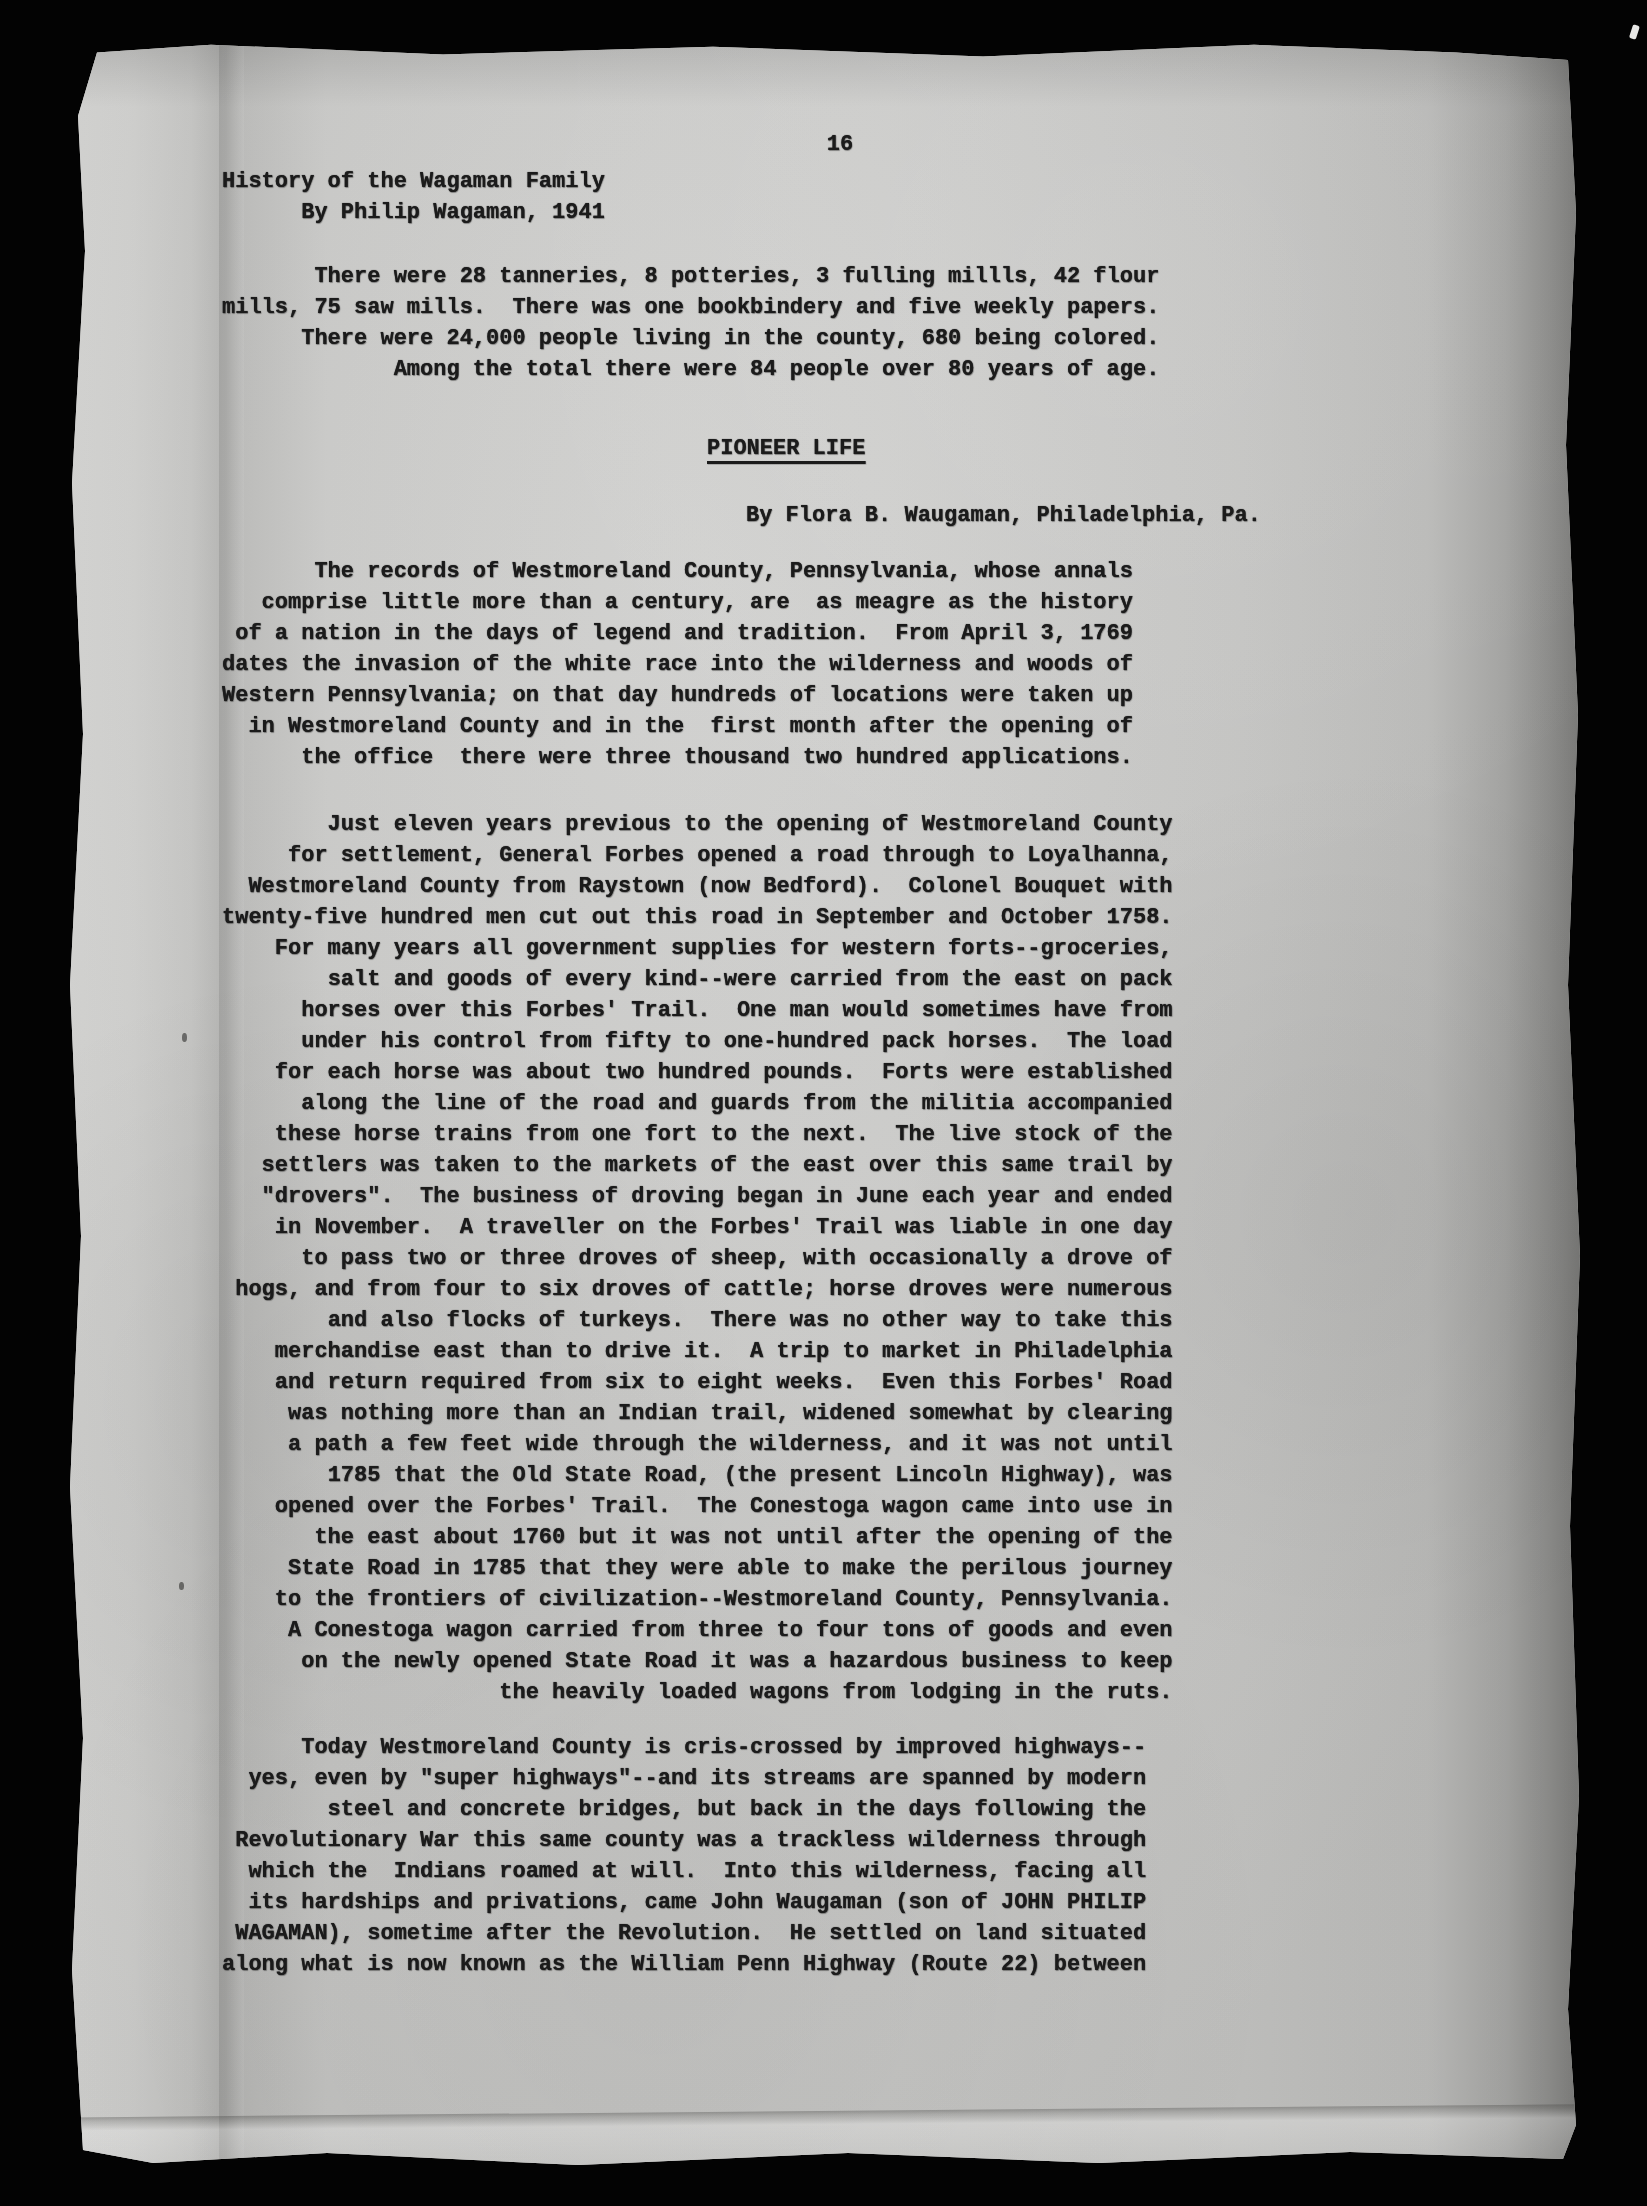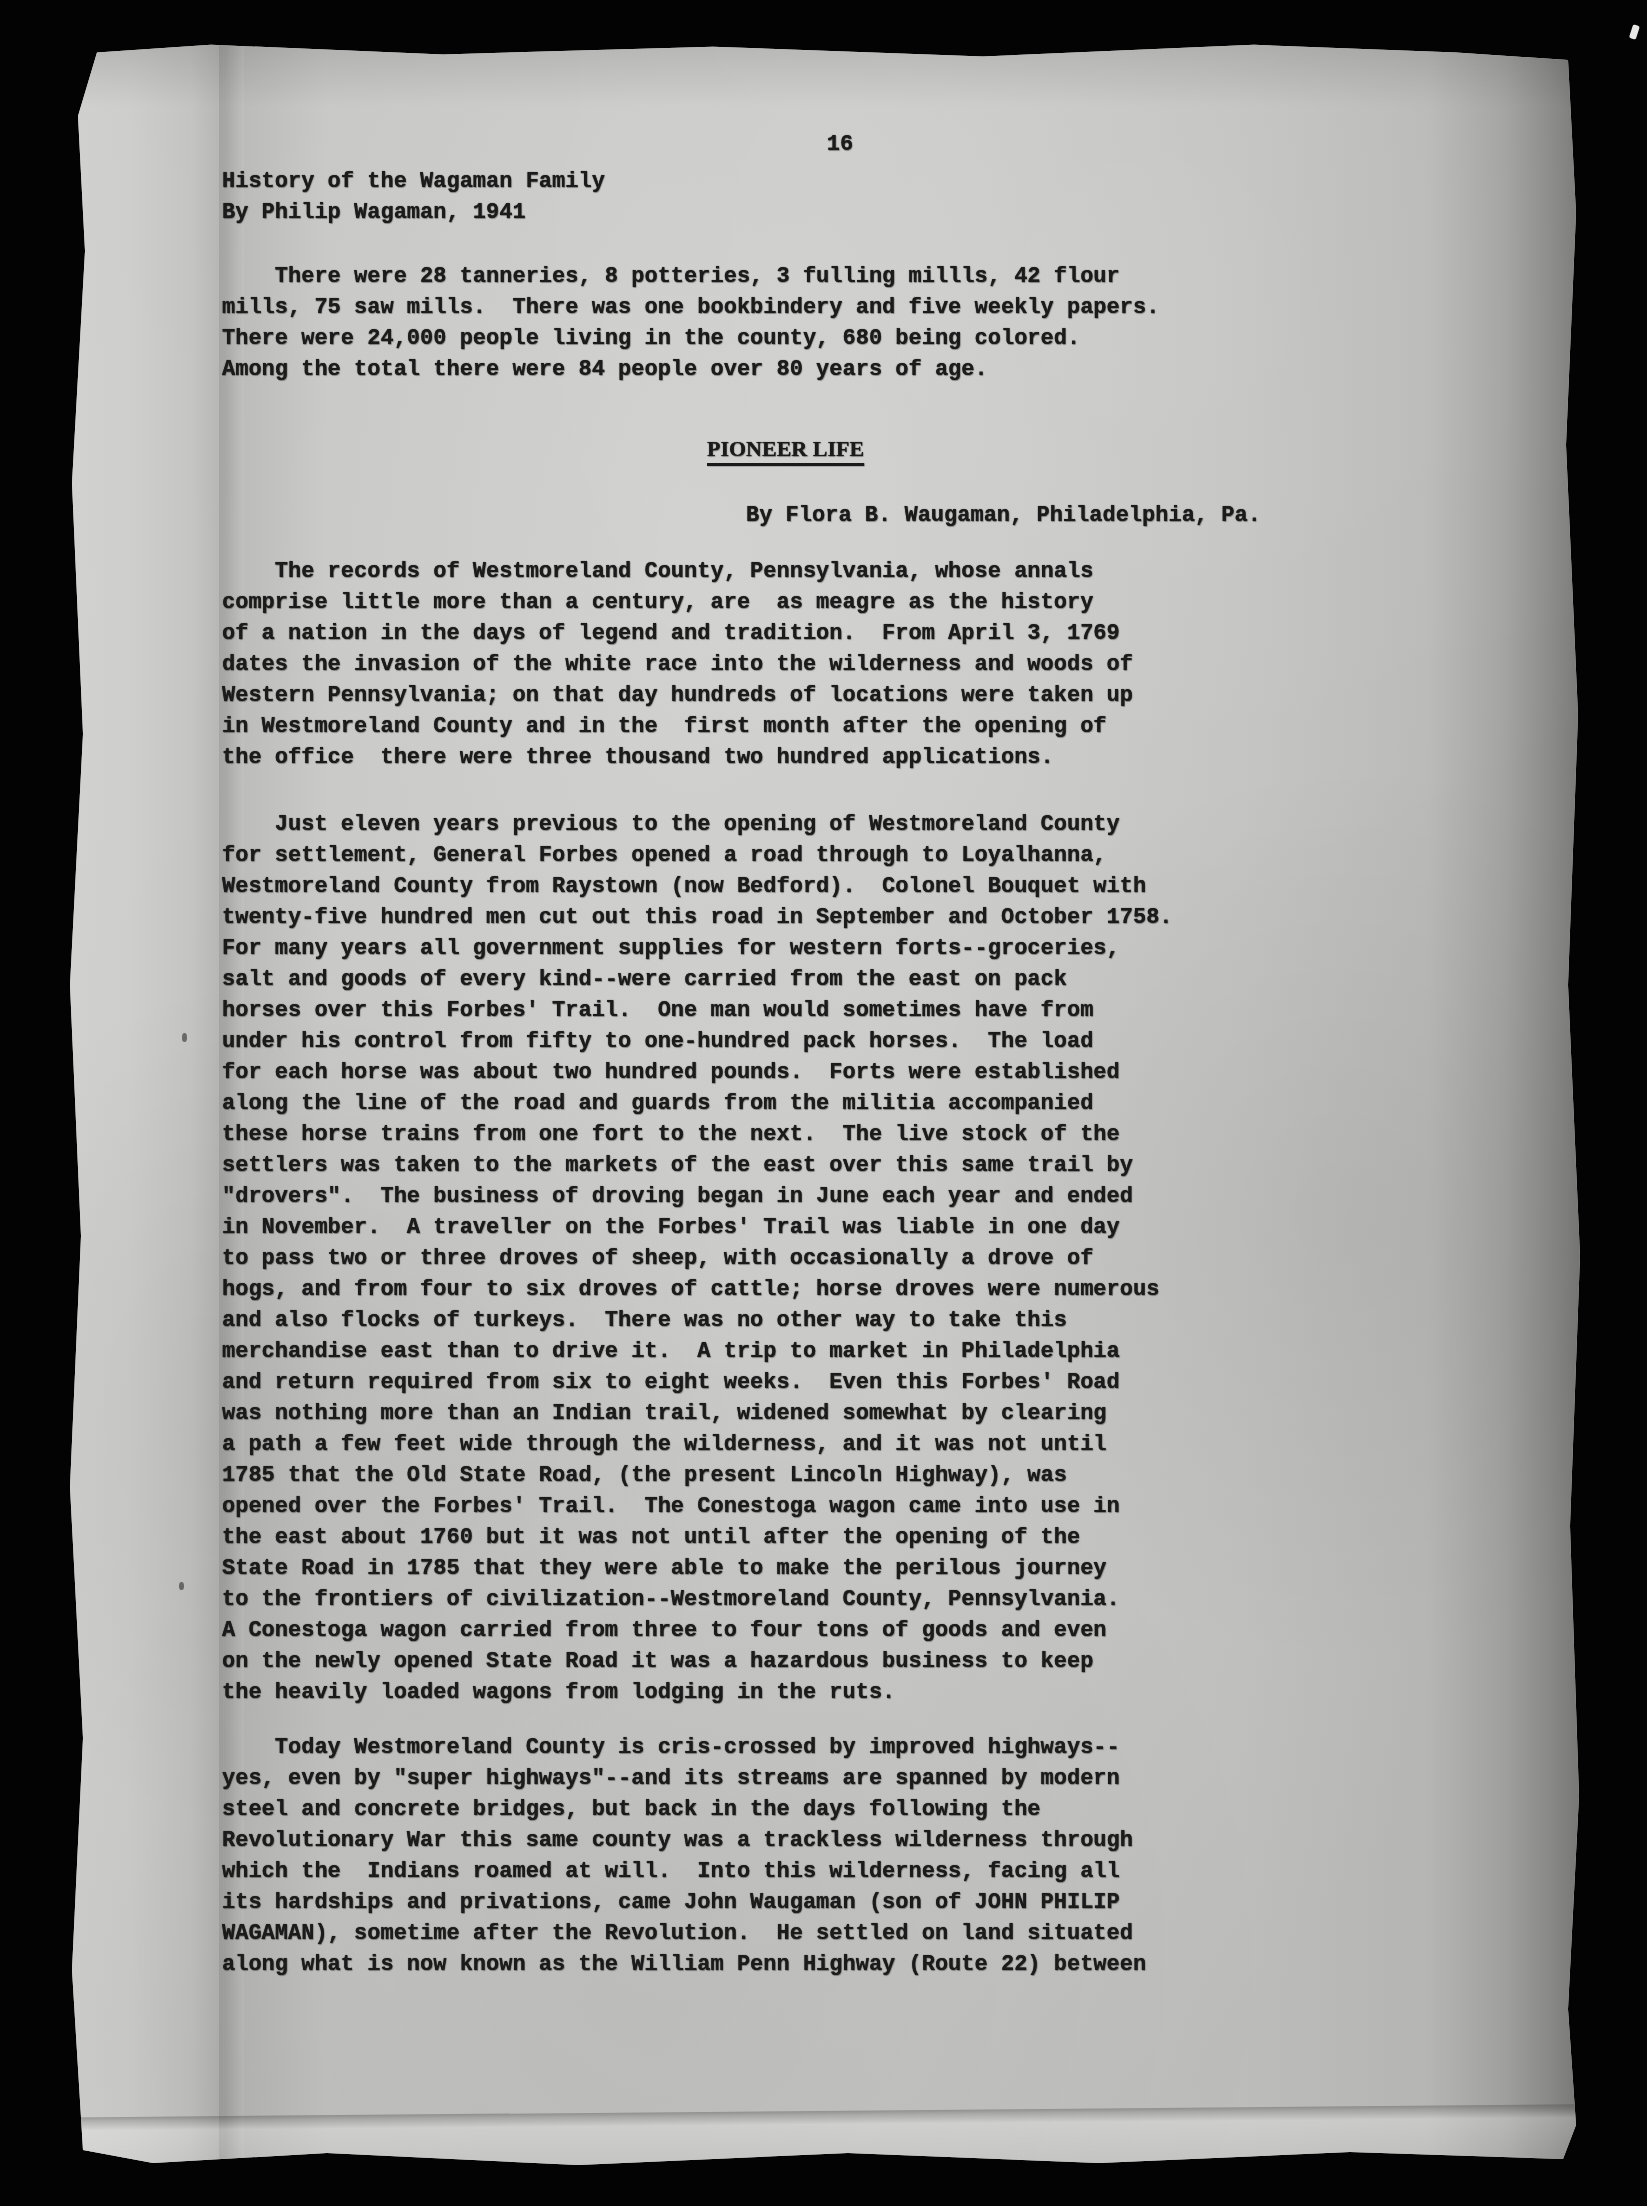--- a/index.html
+++ b/index.html
@@ -67,31 +67,30 @@
   }
   .typed {
     position: absolute;
     color: #1b1b1b;
     font-weight: 700;
     font-size: 22px;
     line-height: 31px;
     white-space: pre;
     text-shadow: 0 0 1px rgba(15,15,15,0.85), 0.6px 0.6px 0.9px rgba(25,25,25,0.35);
   }
-  .tline { white-space: pre; }
+  .tline { white-space: pre; text-align: right; }
   .centered {
     left: 185px;
     width: 1236px;
     text-align: center;
   }
   .heading-underline {
     text-decoration: underline;
     text-decoration-thickness: 2.9px;
     text-underline-offset: 6.8px;
-    font-family: Liberation Serif, serif;
   }
   .speck {
     position: absolute;
     background: #e8e8e6;
     border-radius: 1.9px;
   }
   .speck-tr { left: 1631px; top: 25px; width: 6.8px; height: 13.5px; transform: rotate(18deg); }
   .ink-dot {
     position: absolute;
     background: rgba(45,45,43,0.6);

